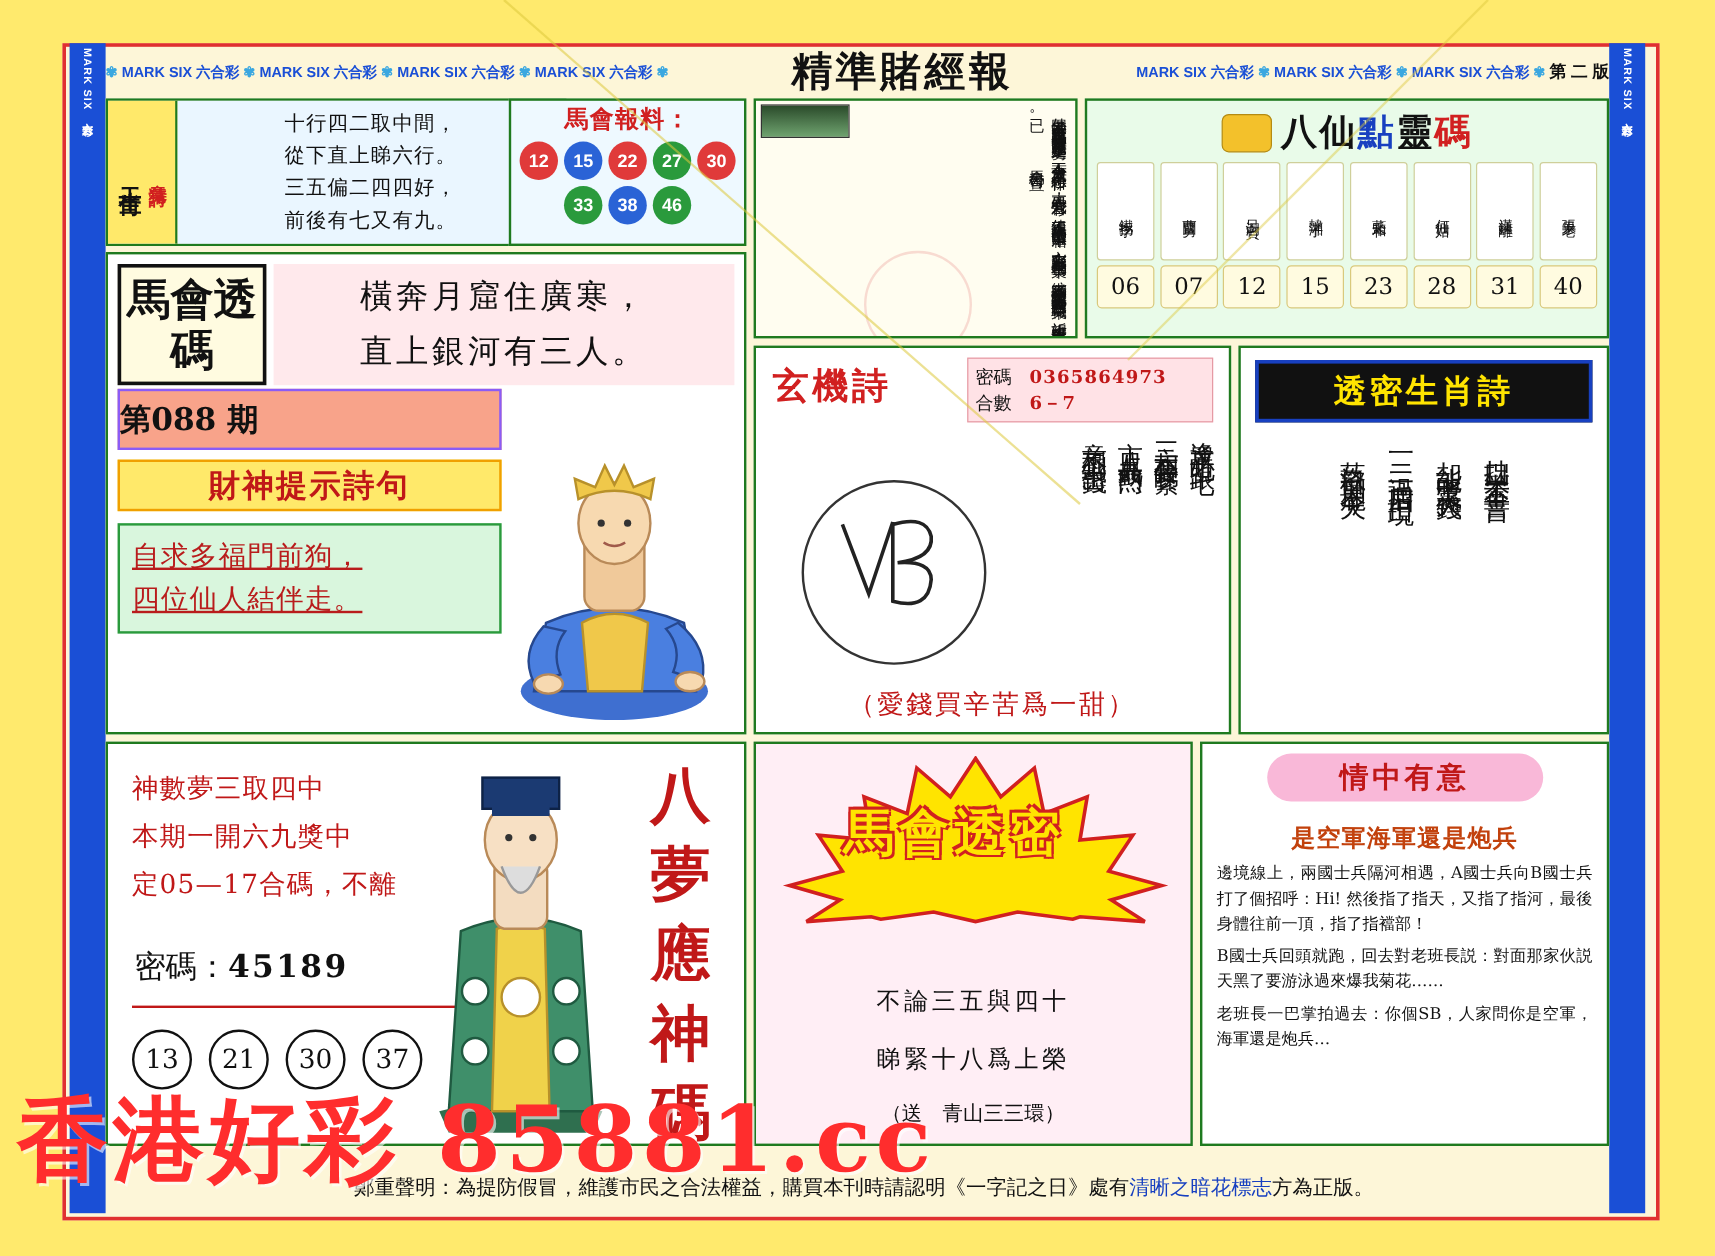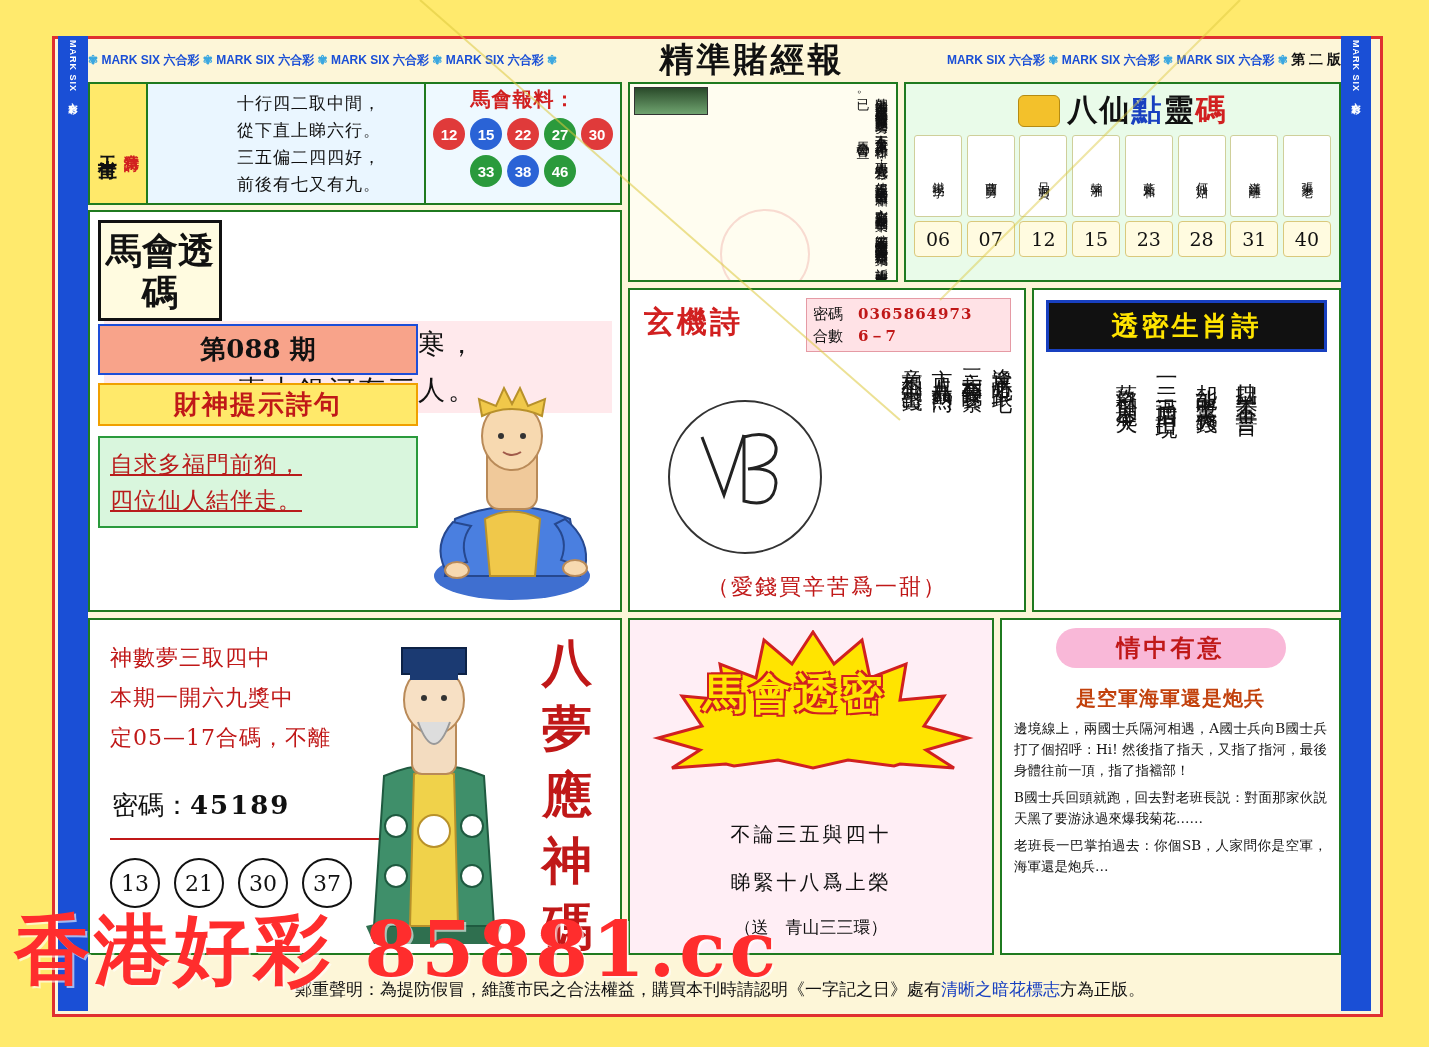--- a/index.html
+++ b/index.html
@@ -96,27 +96,27 @@
   .bx-title .t .red{color:#d12020;}
   .veg{width:40px;height:30px;background:#f3c12b;border-radius:6px;border:1px solid #b58b12;}
   .bx-cols{display:flex;justify-content:space-between;padding:2px 8px 0;}
   .bx-col{width:48px;text-align:center;}
   .bx-name{height:80px;background:#fff;border:1px solid #cfcf9a;border-radius:3px;display:flex;align-items:center;justify-content:center;}
   .bx-name span{writing-mode:vertical-rl;font-family:"DejaVu Serif",serif;font-size:12px;letter-spacing:2px;color:#111;}
   .bx-num{margin-top:4px;height:34px;line-height:34px;font-size:19px;font-family:"DejaVu Serif",serif;color:#111;background:#fffbe0;border:1px solid #d9c97c;border-radius:4px;}
 
   
   #matou{left:88px;top:210px;width:534px;height:402px;border:2px solid #1f7a1f;background:#fff;}
-  .mt-top{display:flex;padding:8px 8px 0 8px;flex-direction:column;}
+  .mt-top{display:flex;padding:8px 8px 0 8px;}
   .mt-badge{width:118px;height:95px;border:3px solid #111;background:#fffbe0;display:flex;align-items:center;justify-content:center;}
   .mt-badge span{font-family:"DejaVu Serif",serif;font-size:36px;font-weight:bold;color:#111;letter-spacing:0px;line-height:42px;text-align:center;}
   .mt-poem{flex:1;background:#ffe9ec;margin-left:6px;display:flex;align-items:center;justify-content:center;}
   .mt-poem div{font-family:"DejaVu Serif",serif;font-size:27px;line-height:46px;color:#111;letter-spacing:3px;}
   .mt-left{position:absolute;left:8px;top:112px;width:320px;}
-  .mt-period{background:#f8a38a;border:2px solid #1d4ed8;text-align:center;padding:6px 0;}
+  .mt-period{background:#f8a38a;border:2px solid #8b5cf6;padding:6px 0;}
   .mt-period span{font-family:"DejaVu Serif",serif;font-size:26px;font-weight:bold;color:#111;}
   .mt-sub{margin-top:8px;background:#ffe96a;border:2px solid #f0a000;text-align:center;padding:2px 0;}
   .mt-sub span{font-family:"DejaVu Serif",serif;font-size:26px;font-weight:bold;color:#c01818;letter-spacing:2px;}
   .mt-green{margin-top:10px;background:#d9f6dd;border:2px solid #2a9a3c;padding:8px 10px;}
   .mt-green div{font-family:"DejaVu Serif",serif;font-size:23px;line-height:36px;color:#b91c1c;letter-spacing:1px;text-decoration:underline;}
   .deity{position:absolute;right:10px;bottom:6px;width:195px;height:260px;}
 
   
   #xuanji{left:628px;top:288px;width:398px;height:324px;border:2px solid #1f7a1f;background:#fff;}
   .xj-title{position:absolute;left:14px;top:12px;font-family:"DejaVu Serif",serif;font-size:30px;font-weight:bold;color:#d12020;letter-spacing:3px;}

